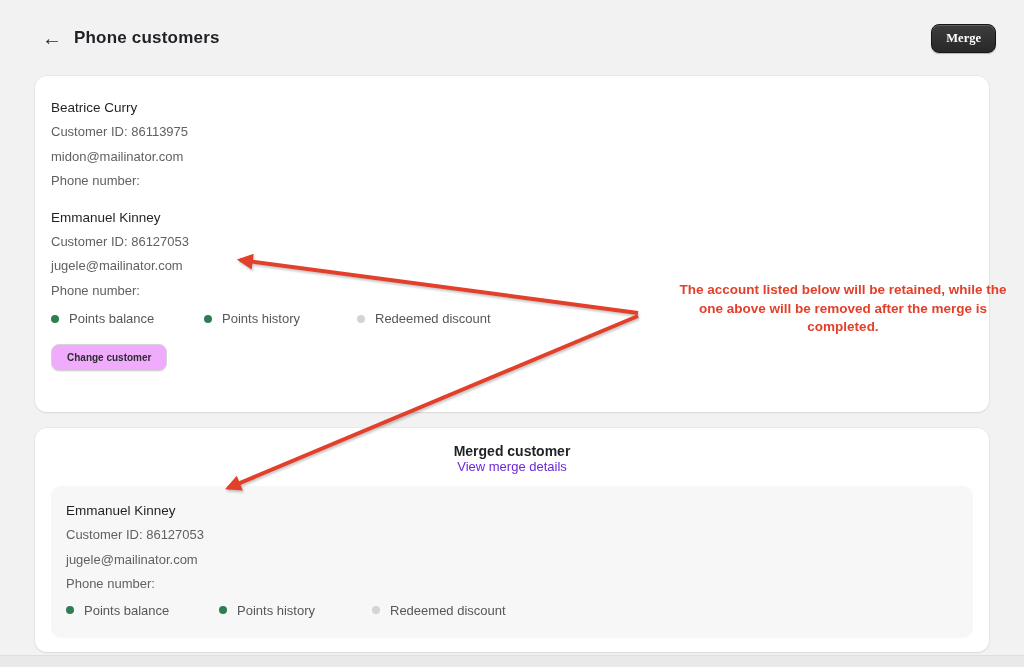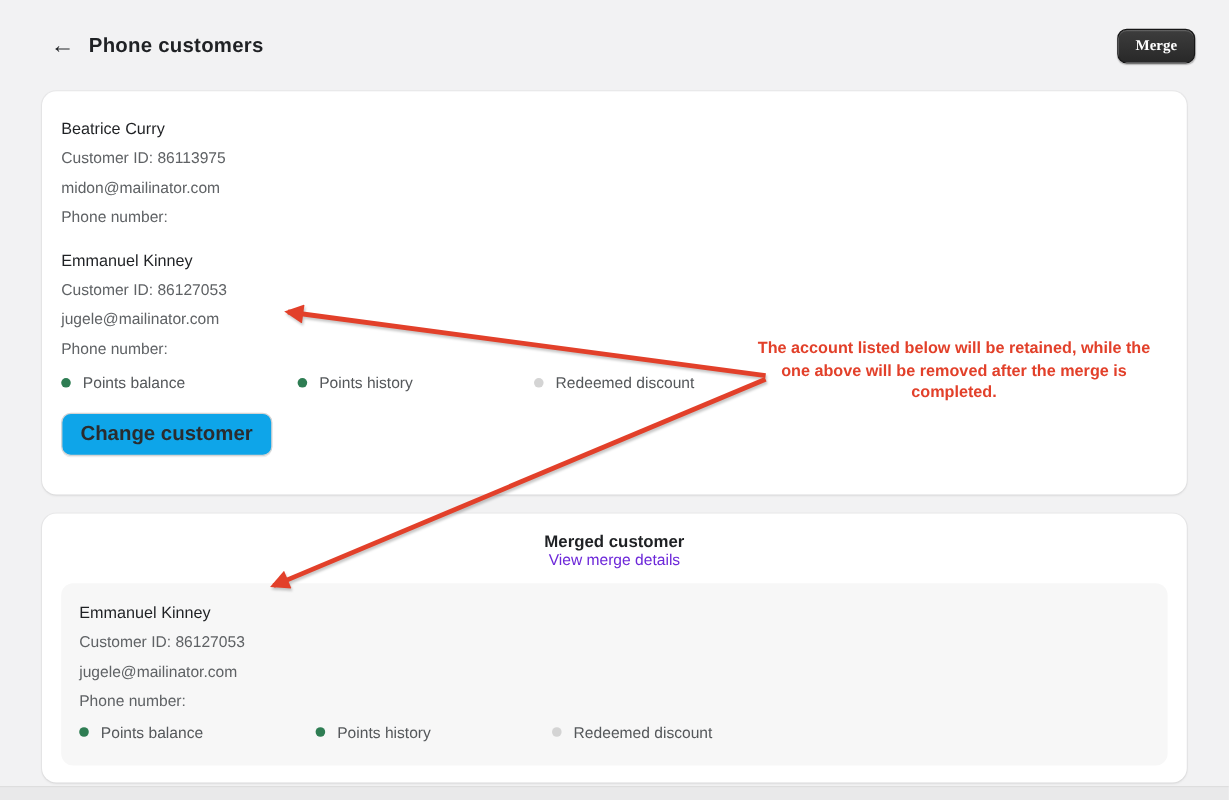--- a/index.html
+++ b/index.html
@@ -25,40 +25,40 @@
           box-shadow:0 1px 2px rgba(0,0,0,.08), 0 0 0 1px rgba(0,0,0,.03); }
   .card-source { top:76px; height:336px; padding:19px 16px 16px 16px; }
   .card-merged { top:428px; height:224px; }
 
   .cust-name { font-size:13.5px; font-weight:400; color:#1f2124; line-height:25px; }
   .cust-meta { font-size:13px; color:#5f6265; line-height:24.5px; }
   .cust-block + .cust-block { margin-top:11px; }
 
   .merge-note { margin-top:6px; font-size:13px; color:#5f6265; line-height:24px; }
 
-  .fields-row { display:flex; margin-top:8px;gap:44px; }
+  .fields-row { display:flex; margin-top:8px; }
   .field-item { display:flex; align-items:center; width:153px; font-size:13px; color:#55585b; }
   .field-item:last-child { width:auto; }
   .dot { width:8px; height:8px; border-radius:50%; background:#d4d4d4; margin-right:10px; flex:0 0 8px; }
   .dot.on { background:#2e7d53; }
 
   .change-btn {
-    margin-top:18px; background:#0ea5e9; border:1px solid #d4d4d4; border-radius:8px;
-    font-size:17px; font-weight:600; color:#2a2c2e; padding:7px 15px;
+    margin-top:18px; background:#f0abfc; border:1px solid #d4d4d4; border-radius:8px;
+    font-size:10px; font-weight:600; color:#2a2c2e; padding:7px 15px;
     box-shadow:0 1px 0 rgba(0,0,0,.07); cursor:pointer; font-family:inherit;
   }
 
   
   .merged-head { display:flex; align-items:center; justify-content:space-between; padding:15px 16px 12px 16px;flex-direction:column; }
   .merged-title { font-size:14px; font-weight:700; color:#1f2124; }
   .merge-link { font-size:13px; color:#6d28d9; text-decoration:none; cursor:pointer; }
   .merged-panel { margin:0 16px; background:#f7f7f7; border-radius:10px; padding:12px 15px 20px 15px; }
 
   
-  .annotation { position:absolute; left:620px; top:281px; width:350px; text-align:center;
+  .annotation { position:absolute; left:668px; top:281px; width:350px; text-align:center;
                 color:#e2402a; font-weight:700; font-size:13.5px; line-height:18.5px; z-index:4; }
 
   
   .arrows { position:absolute; left:0; top:0; width:1024px; height:667px; z-index:5; pointer-events:none;
             filter:drop-shadow(1px 2px 1px rgba(0,0,0,.22)); }
 
   
   .bottom-strip { position:absolute; left:0; right:0; bottom:0; height:12px; background:#e9e9ea; border-top:1px solid #dedede; }
 </style>
 </head>

